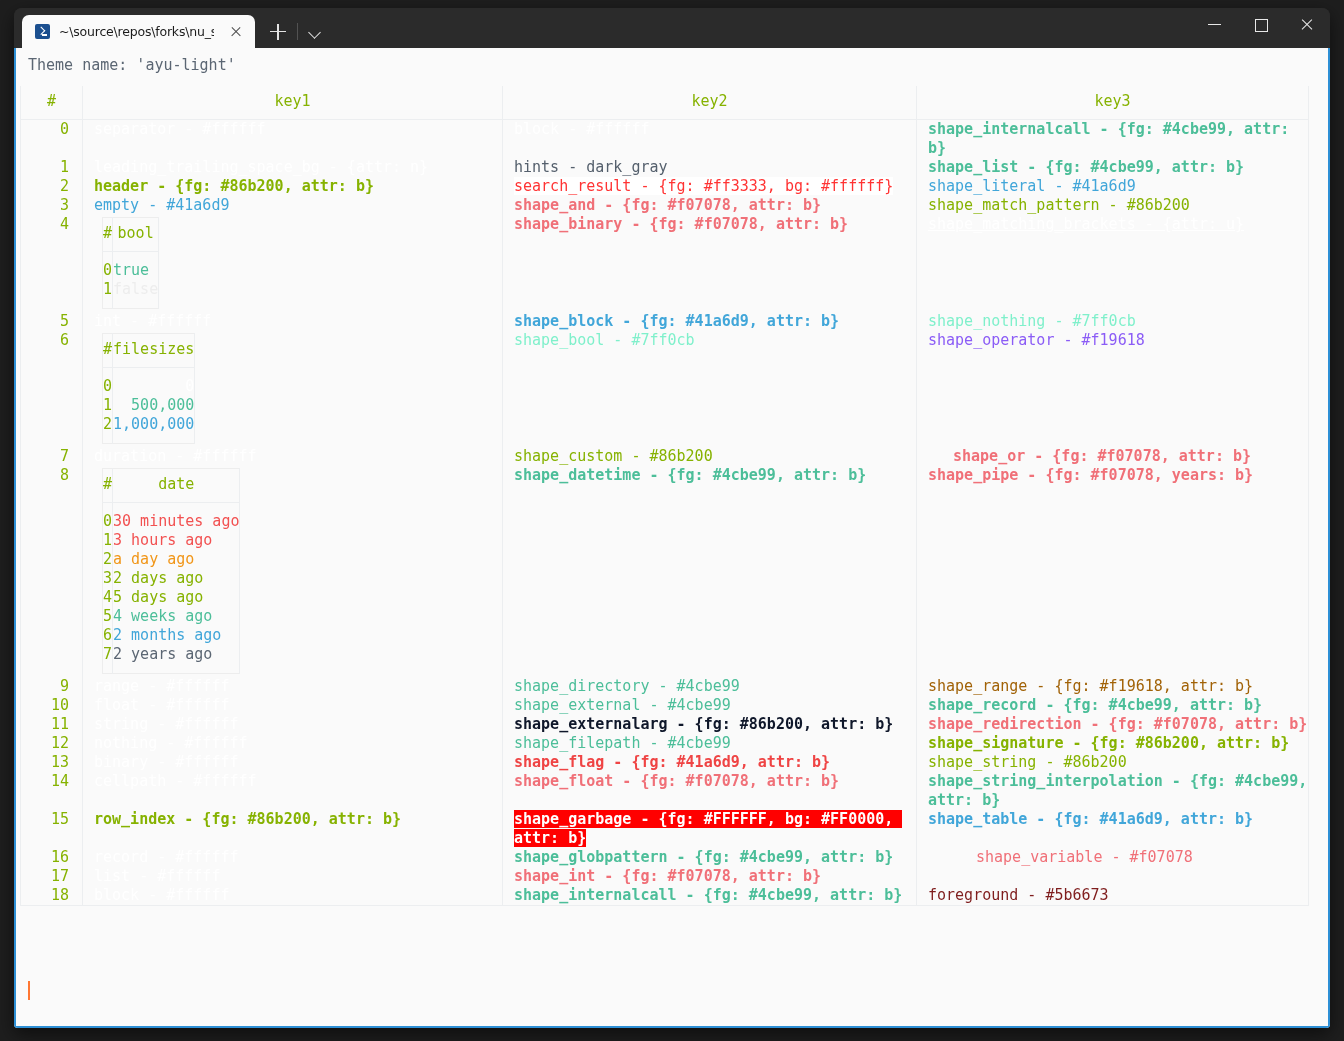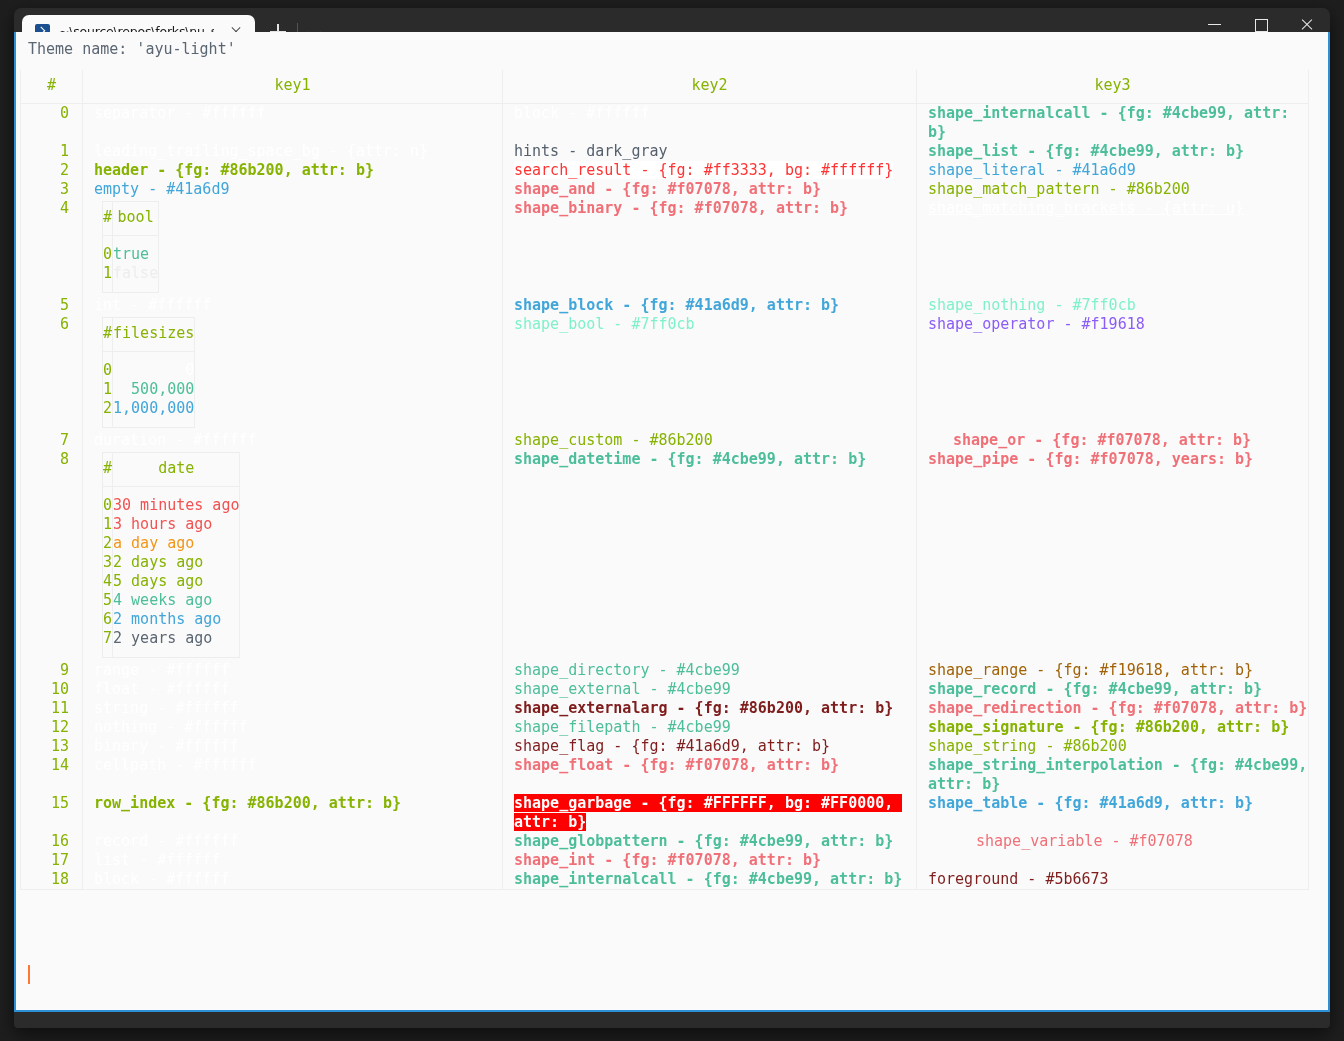--- a/index.html
+++ b/index.html
@@ -173,21 +173,21 @@
     width: 14px; height: 1.2px;
     background: #e8e8e8;
   }
   .wc-close::before { transform: rotate(45deg); }
   .wc-close::after  { transform: rotate(-45deg); }
 
   
   #term {
     position: absolute;
     left: 0;
-    top: 24px;
+    top: 40px;
     width: 1316px;
     height: 980px;
     background: #fafafa;
     border: 2px solid #2d8fd5;
     border-top: none;
     box-sizing: border-box;
     overflow: hidden;
   }
 
   #screen {
@@ -416,33 +416,33 @@
             </tr>
             <tr>
               <td class="tnum">10</td>
               <td class="tcell"><div><span class="t" style="color: rgb(255, 255, 255);">float - #ffffff</span></div></td>
               <td class="tcell"><div><span class="t" style="color: rgb(76, 190, 153);">shape_external - #4cbe99</span></div></td>
               <td class="tcell"><div><span class="t" style="color: rgb(76, 190, 153); font-weight: bold;">shape_record - {fg: #4cbe99, attr: b}</span></div></td>
             </tr>
             <tr>
               <td class="tnum">11</td>
               <td class="tcell"><div><span class="t" style="color: rgb(255, 255, 255);">string - #ffffff</span></div></td>
-              <td class="tcell"><div><span class="t" style="color: #7f1d1d; font-weight: bold;">shape_externalarg - {fg: #86b200, attr: b}</span></div></td>
+              <td class="tcell"><div><span class="t" style="color: #0f172a; font-weight: bold;">shape_externalarg - {fg: #86b200, attr: b}</span></div></td>
               <td class="tcell"><div><span class="t" style="color: rgb(240, 112, 120); font-weight: bold;">shape_redirection - {fg: #f07078, attr: b}</span></div></td>
             </tr>
             <tr>
               <td class="tnum">12</td>
               <td class="tcell"><div><span class="t" style="color: rgb(255, 255, 255);">nothing - #ffffff</span></div></td>
               <td class="tcell"><div><span class="t" style="color: rgb(76, 190, 153);">shape_filepath - #4cbe99</span></div></td>
               <td class="tcell"><div><span class="t" style="color: rgb(134, 178, 0); font-weight: bold;">shape_signature - {fg: #86b200, attr: b}</span></div></td>
             </tr>
             <tr>
               <td class="tnum">13</td>
               <td class="tcell"><div><span class="t" style="color: rgb(255, 255, 255);">binary - #ffffff</span></div></td>
-              <td class="tcell"><div><span class="t" style="color: #7f1d1d; font-weight: normal; margin-top: 32px;">shape_flag - {fg: #41a6d9, attr: b}</span></div></td>
+              <td class="tcell"><div><span class="t" style="color: #ef4444; font-weight: bold; margin-top: 32px;">shape_flag - {fg: #41a6d9, attr: b}</span></div></td>
               <td class="tcell"><div><span class="t" style="color: rgb(134, 178, 0);">shape_string - #86b200</span></div></td>
             </tr>
             <tr>
               <td class="tnum">14</td>
               <td class="tcell"><div><span class="t" style="color: rgb(255, 255, 255);">cellpath - #ffffff</span></div></td>
               <td class="tcell"><div><span class="t" style="color: rgb(240, 112, 120); font-weight: bold;">shape_float - {fg: #f07078, attr: b}</span></div></td>
               <td class="tcell"><div><span class="t" style="color: rgb(76, 190, 153); font-weight: bold;">shape_string_interpolation - {fg: #4cbe99, attr: b}</span></div></td>
             </tr>
             <tr>
               <td class="tnum">15</td>

